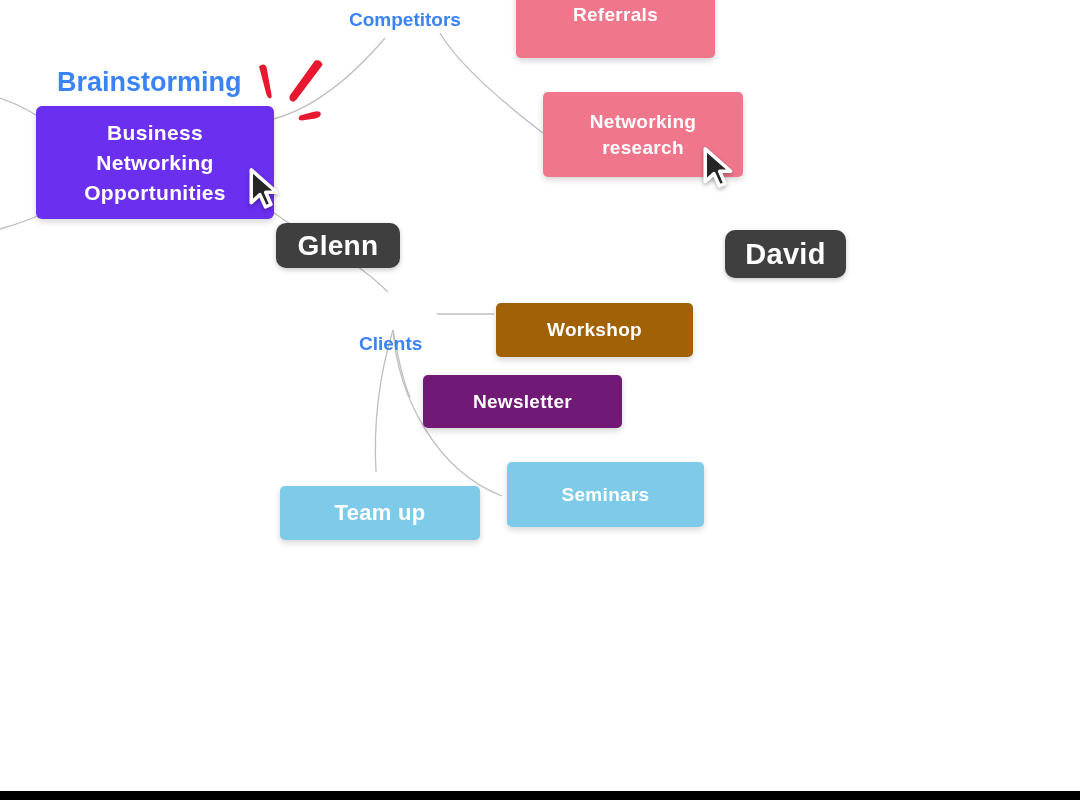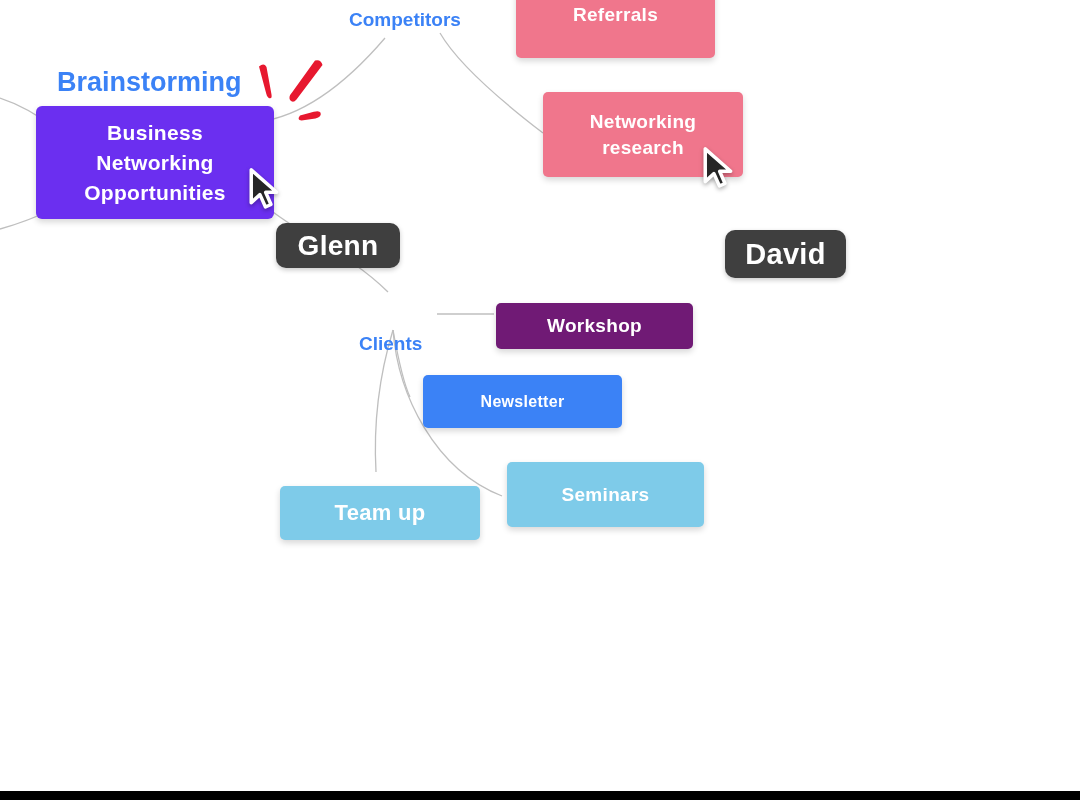--- a/index.html
+++ b/index.html
@@ -51,23 +51,23 @@
   <div class="maplabel" style="left:57px;top:67px;font-size:27px;font-weight:700;">Brainstorming</div>
   <div class="maplabel" style="left:349px;top:9px;font-size:19px;">Competitors</div>
   <div class="maplabel" style="left:359px;top:305px;font-size:19px;margin-top:28px;">Clients</div>
 
   <div class="node" style="left: 36px; top: 106px; width: 238px; height: 113px; font-size: 21px; line-height: 30px; padding: 0px 12px; border-radius: 6px; font-weight: 700; box-sizing: border-box; background: rgb(107, 47, 240);">Business Networking Opportunities</div>
 
   <div class="node" style="left: 516px; top: -28px; width: 199px; height: 86px; font-size: 19px; background: rgb(240, 118, 140);">Referrals</div>
 
   <div class="node" style="left: 543px; top: 92px; width: 200px; height: 85px; font-size: 19px; line-height: 26px; padding: 0px 36px; box-sizing: border-box; background: rgb(240, 118, 140);">Networking research</div>
 
-  <div class="node" style="left: 496px; top: 303px; width: 197px; height: 46px; font-size: 19px; background: #701a75;">Workshop</div>
+  <div class="node" style="left: 496px; top: 303px; width: 197px; height: 54px; font-size: 19px; background: #a16207;">Workshop</div>
 
-  <div class="node" style="left: 423px; top: 375px; width: 199px; height: 53px; font-size: 16px; background: #3b82f6;">Newsletter</div>
+  <div class="node" style="left: 423px; top: 375px; width: 199px; height: 53px; font-size: 19px; background: #701a75;">Newsletter</div>
 
   <div class="node" style="left: 507px; top: 462px; width: 197px; height: 65px; font-size: 19px; background: rgb(126, 203, 233);">Seminars</div>
 
   <div class="node" style="left: 280px; top: 486px; width: 200px; height: 54px; font-size: 22px; background: rgb(126, 203, 233); text-align: right;">Team up</div>
 
   <svg class="cursor-arrow" style="left:248px;top:167px;" width="37" height="48" viewBox="0 0 25 33">
     <path d="M2,2 L2,24.5 L8,19 L11.8,27.5 L15.6,25.8 L11.9,17.4 L19.5,17.4 Z" stroke="#ffffff" stroke-width="2.4" stroke-linejoin="round" fill="#262626"></path>
   </svg>
   <div class="cursor-label" style="left: 276px; top: 223px; width: 124px; height: 45px; font-size: 28px; background: rgb(63, 63, 63);">Glenn</div>
 

